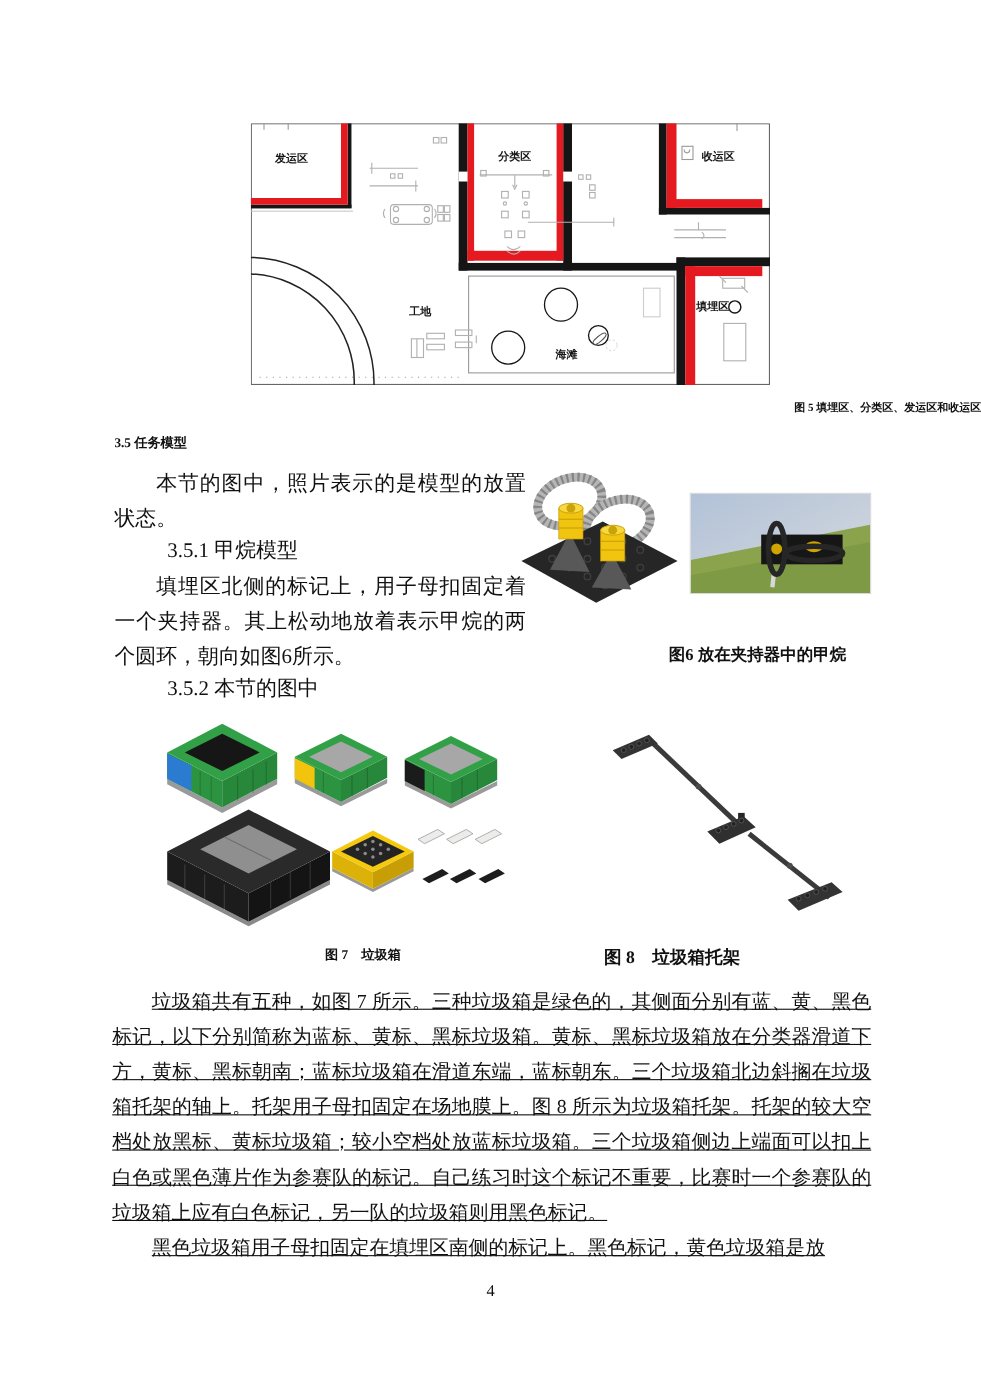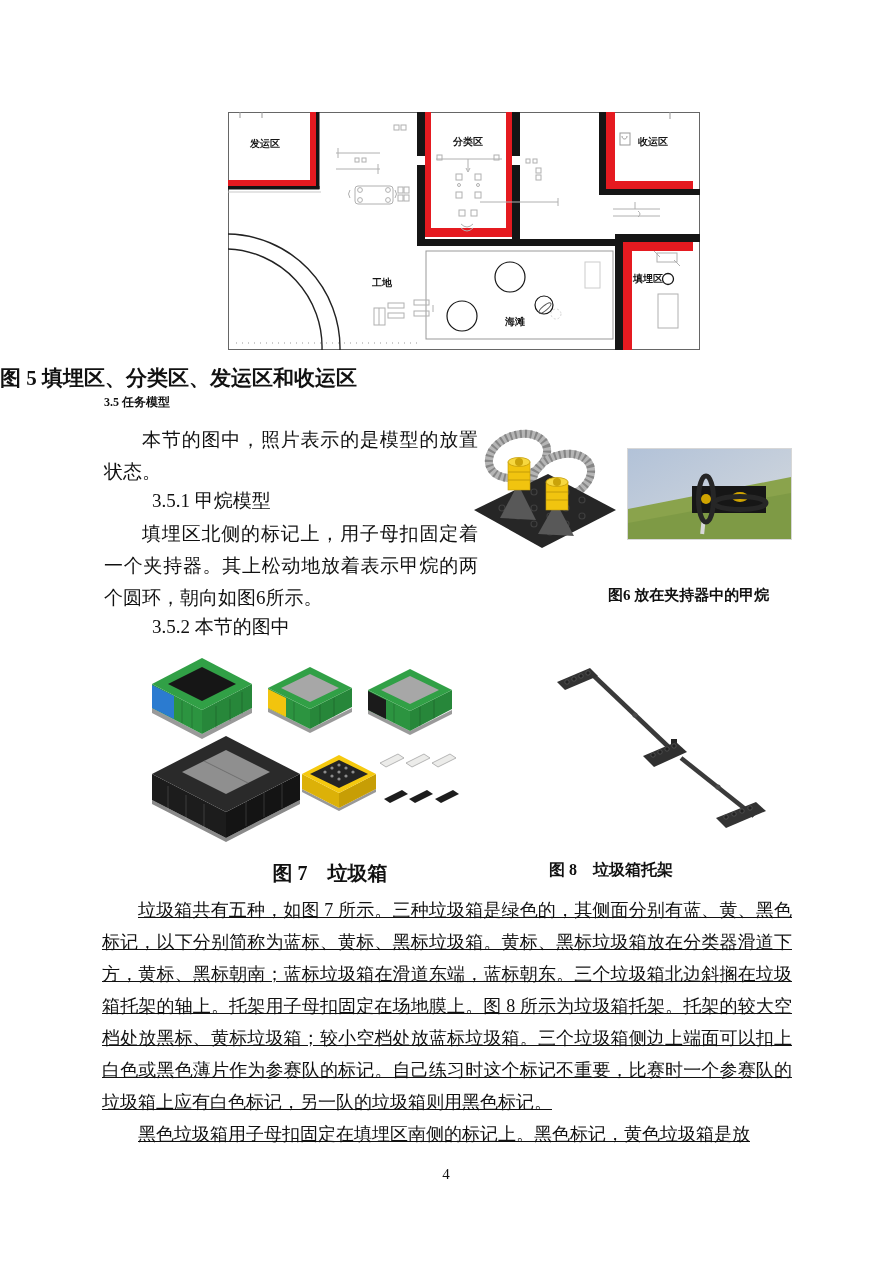--- a/index.html
+++ b/index.html
@@ -1,30 +1,30 @@
 <!DOCTYPE html>
 <html><head>
 <meta charset="utf-8">
 <style>
   html,body{margin:0;padding:0;background:#888;}
   .page{
     position:relative;width:892px;height:1262px;margin:0 auto;background:#ffffff;
     font-family:"Liberation Serif","DejaVu Serif",serif;color:#111;overflow:hidden;
   }
   .abs{position:absolute;}
-  .fig5caption{top:364px;left:0;width:892px;text-align:left;font-size:21px;font-weight:bold;}
+  .fig5caption{top:364px;left:0;width:892px;text-align:right;font-size:10px;font-weight:bold;}
   .h35{top:388px;left:104px;font-size:12px;font-weight:bold;line-height:28px;}
   .leftcol{left:104px;width:374px;font-size:19px;line-height:32px;text-align:justify;}
   .intro{top:424px;text-indent:2em;}
   .subh{left:104px;font-size:19px;line-height:30px;margin-left:48px;}
   .sub1h{top:486px;}
   .sub1b{top:518px;text-indent:2em;}
   .sub2h{top:612px;}
   .fig6cap{top:586px;left:608px;width:190px;text-align:left;font-size:15px;font-weight:bold;}
-  .figcap7{top:860px;left:160px;width:340px;text-align:center;font-size:20px;font-weight:bold;}
+  .figcap7{top:860px;left:160px;width:340px;text-align:center;font-size:12px;font-weight:bold;}
   .figcap8{top:860px;left:549px;width:240px;text-align:left;font-size:16px;font-weight:bold;}
   .bodytext{top:894px;left:102px;width:690px;font-size:18px;line-height:32px;text-align:justify;}
   .bodytext p{margin:0;text-indent:2em;text-decoration:underline;}
   .pagenum{top:1166px;left:0;width:892px;text-align:center;font-size:15px;}
   .plan-label{font-size:10px;font-weight:600;fill:#161616;font-family:"Liberation Serif","DejaVu Serif",serif;}
   svg{display:block;}
   .photo{border:1px solid #d7d7d7;}
 </style>
 </head>
 <body>

